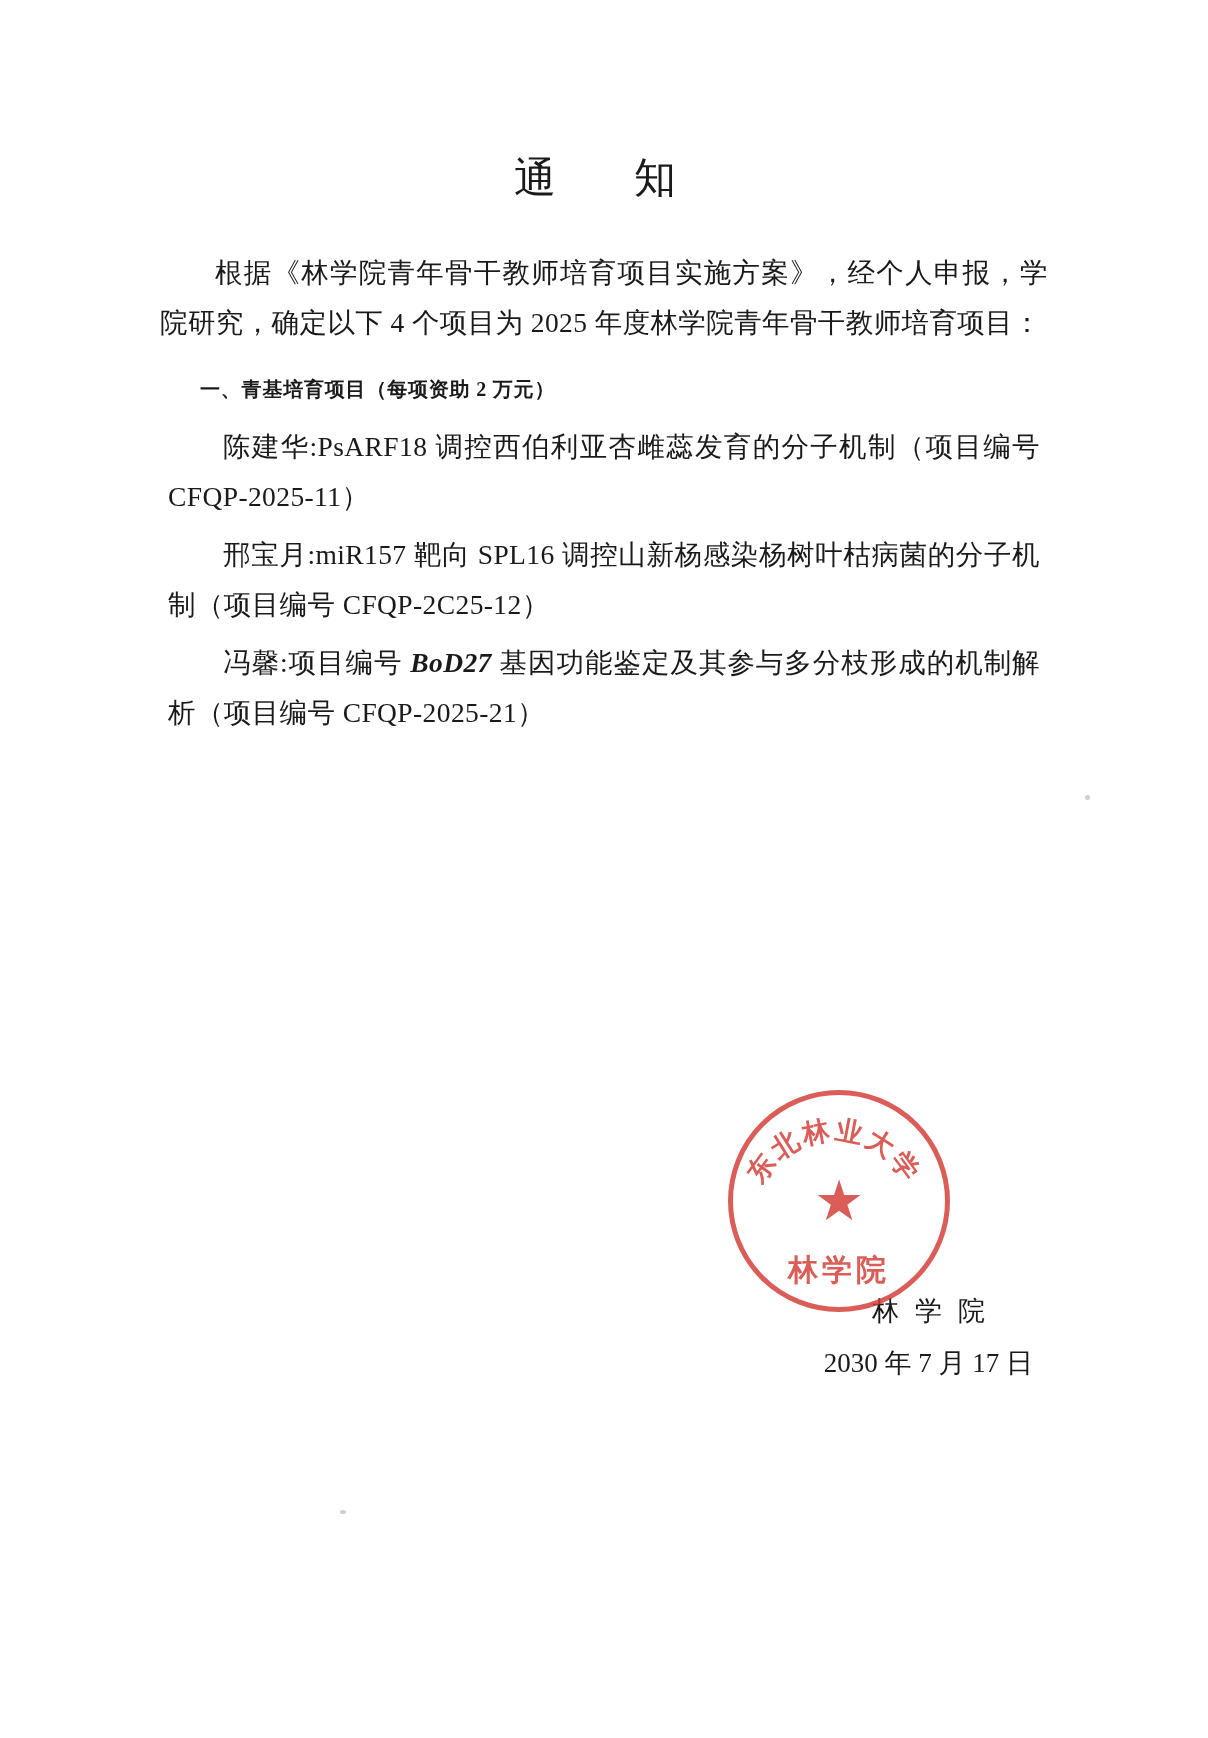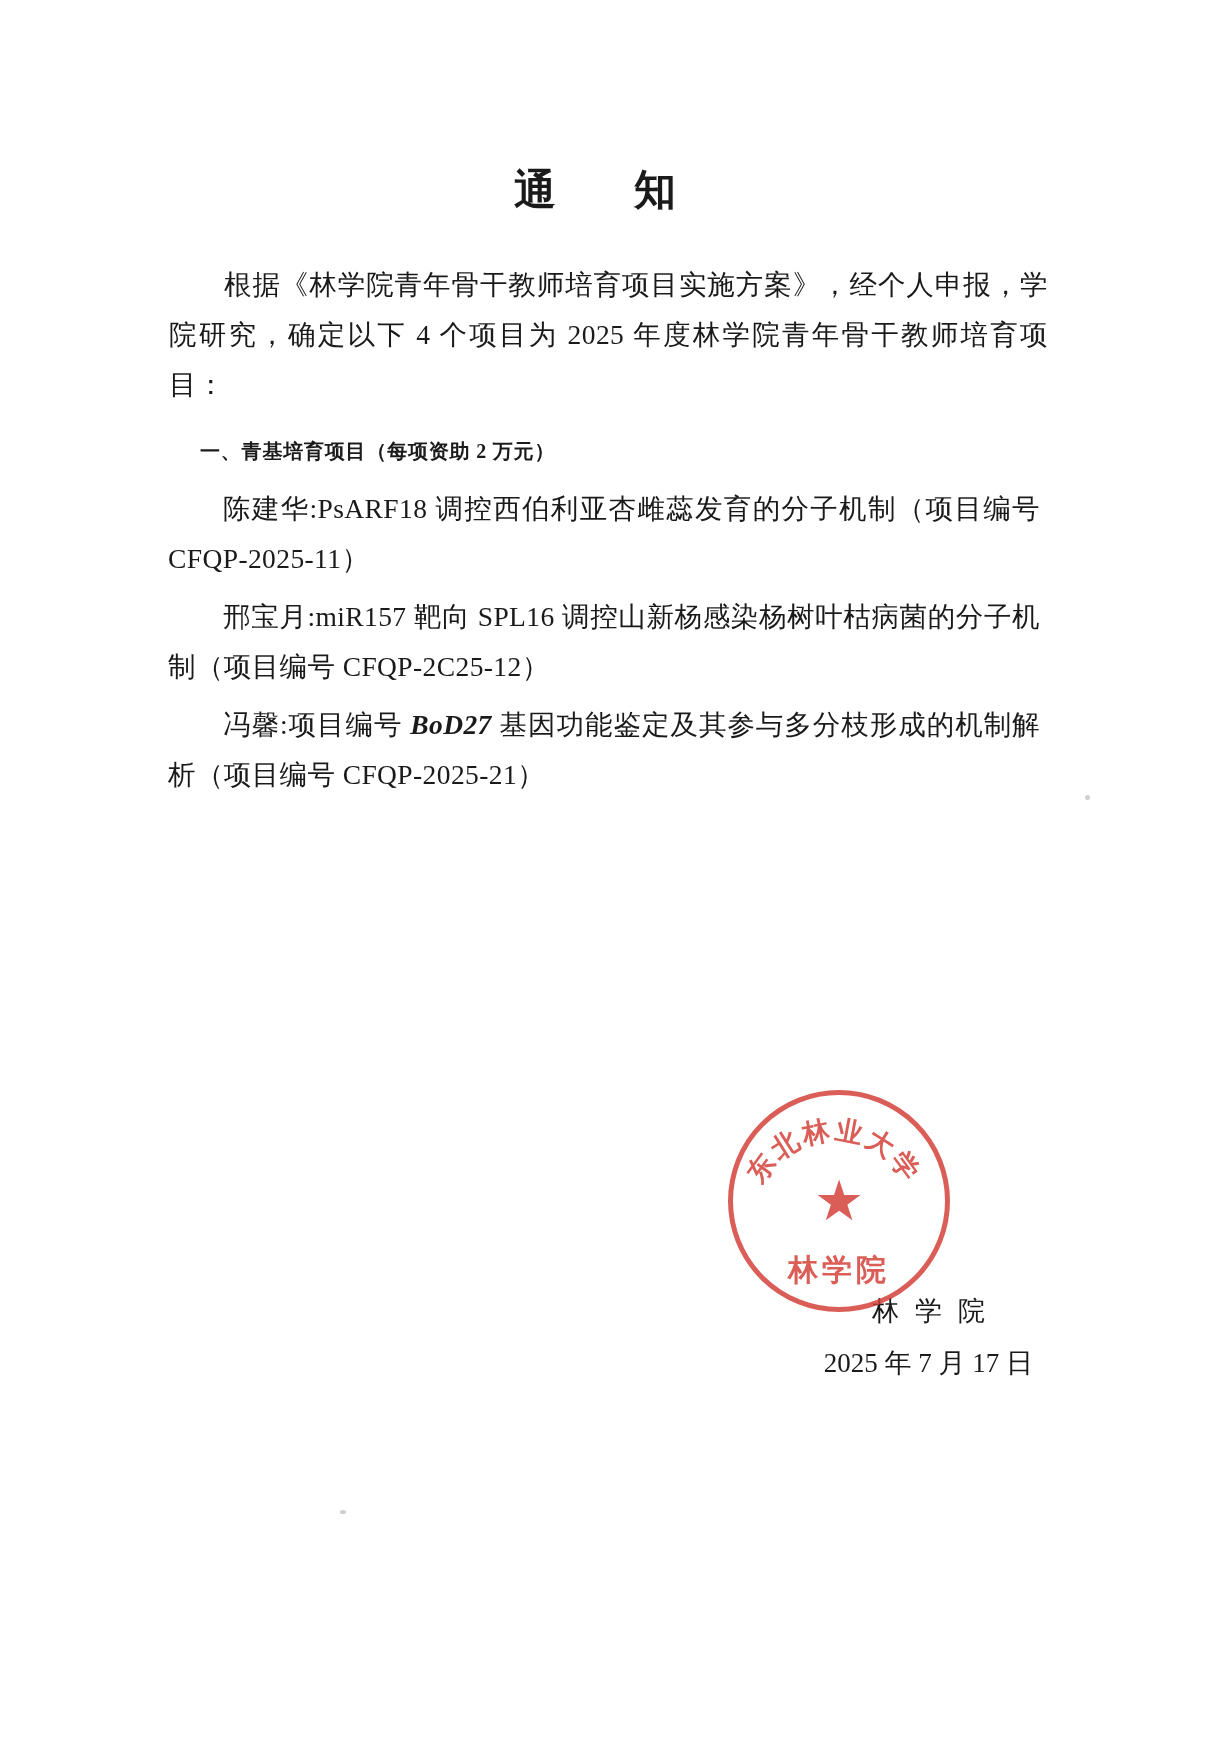--- a/index.html
+++ b/index.html
@@ -18,32 +18,32 @@
   .page {
     position: relative;
     width: 1208px;
     height: 1738px;
     box-sizing: border-box;
     padding: 130px 160px 0 160px;
   }
   .doc-title {
     text-align: center;
     font-size: 42px;
-    font-weight: bold;
+    font-weight: normal;
     letter-spacing: 18px;
-    margin: 32px 0 42px 0;
+    margin: 20px 0 42px 0;
     font-family: "Liberation Serif", "DejaVu Serif", serif;
   }
   .para {
     font-size: 27.5px;
     line-height: 50px;
     text-align: justify;
     text-justify: inter-ideograph;
     text-indent: 2em;
-    margin: 0 0 2px 9px;
+    margin: 0 0 2px 0;
     letter-spacing: 0.4px;
   }
   .section-head {
     font-size: 20px;
     font-weight: bold;
     line-height: 50px;
     text-indent: 2em;
     margin: 16px 0 2px 0;
     letter-spacing: 0.8px;
   }
@@ -137,21 +137,21 @@
   <p class="para">根据《林学院青年骨干教师培育项目实施方案》，经个人申报，学院研究，确定以下 4 个项目为 2025 年度林学院青年骨干教师培育项目：</p>
 
   <div class="section-head">一、青基培育项目（每项资助 2 万元）</div>
   <p class="item">陈建华:PsARF18 调控西伯利亚杏雌蕊发育的分子机制（项目编号 CFQP-2025-11）</p>
   <p class="item">邢宝月:miR157 靶向 SPL16 调控山新杨感染杨树叶枯病菌的分子机制（项目编号 CFQP-2C25-12）</p>
 
   <p class="item"><span>冯馨:项目编号 </span><span class="ital">BoD27</span><span> 基因功能鉴定及其参与多分枝形成的机制解析（项目编号 CFQP-2025-21）</span></p>
 
   <div class="signature-block">
     <div class="sign-org">林学院</div>
-    <div class="sign-date">2025 年 7 月 17 日</div>
+    <div class="sign-date">2030 年 7 月 17 日</div>
   </div>
 
   <div class="seal">
     <svg width="202" height="202" viewBox="0 0 202 202">
       <defs>
         <path id="arcpath" d="M 22,112 A 80,80 0 0 1 180,112" fill="none"></path>
       </defs>
       <text class="seal-arc-text">
         <textPath href="#arcpath" startOffset="50%" text-anchor="middle" id="arc-text-path">东北林业大学</textPath>
       </text>

